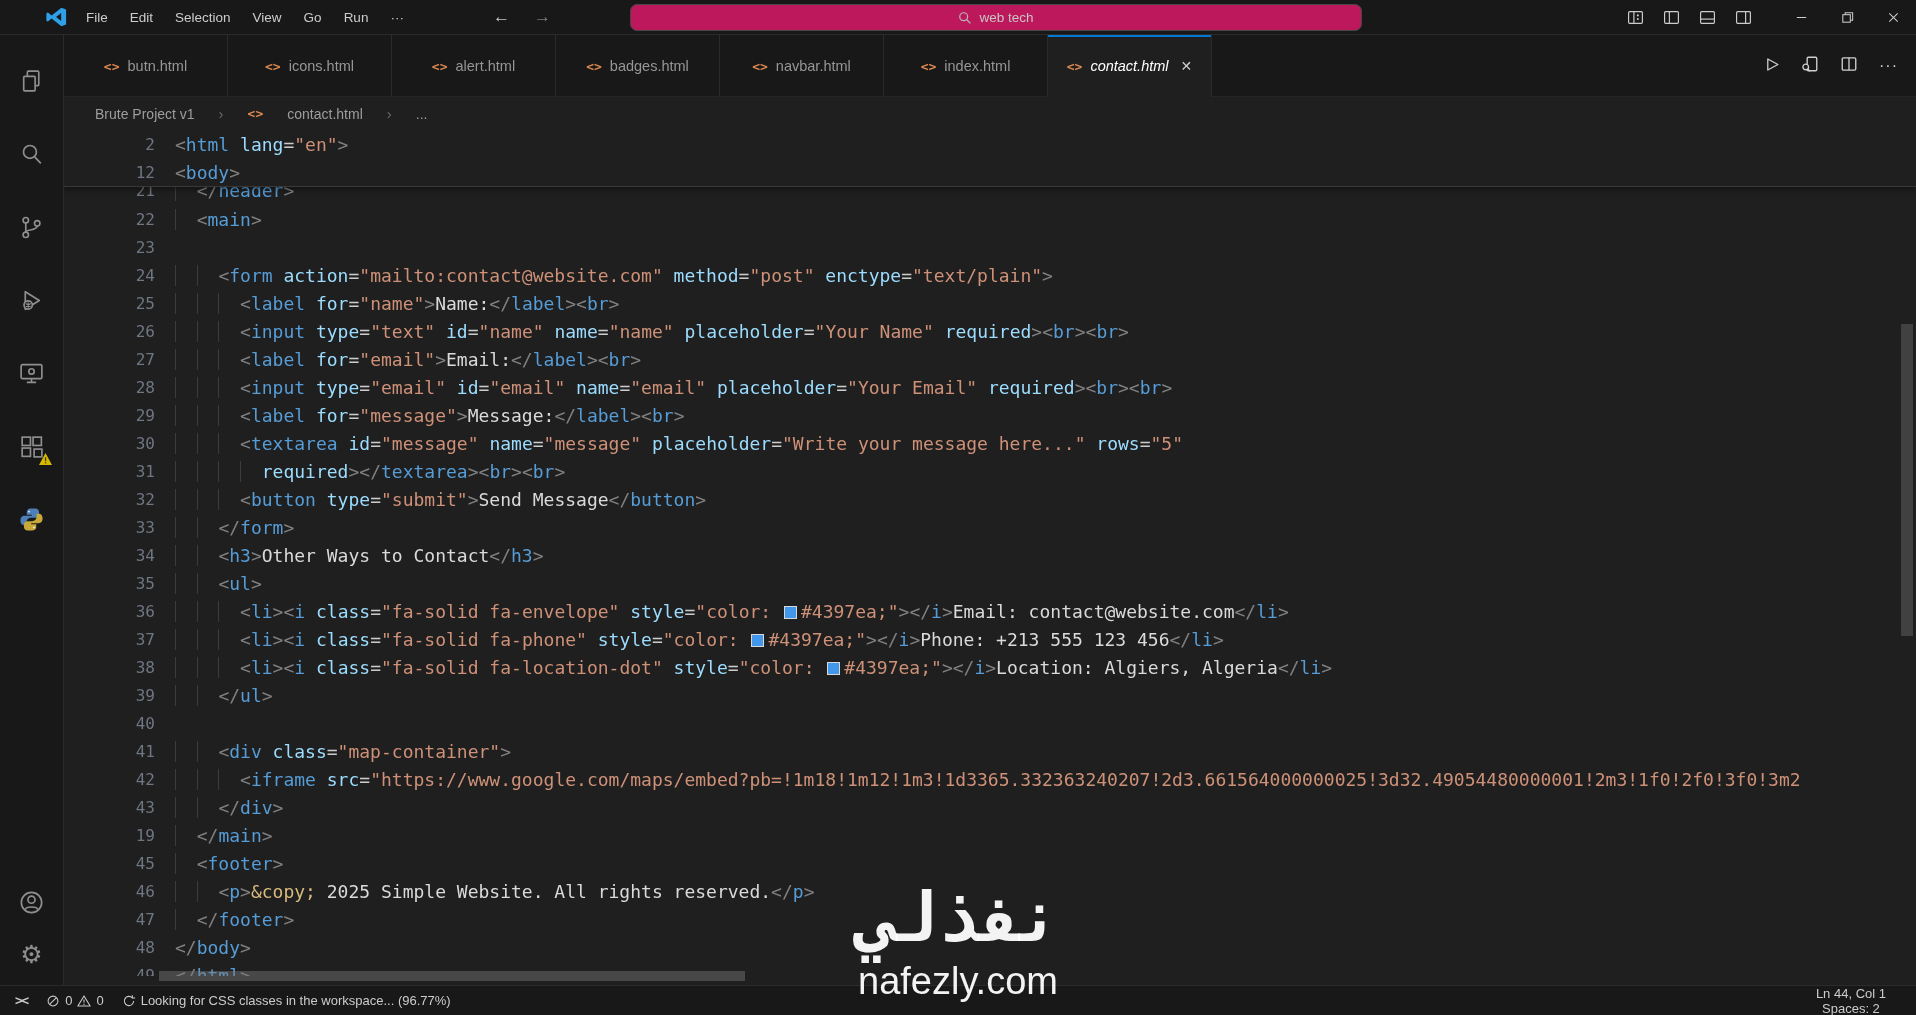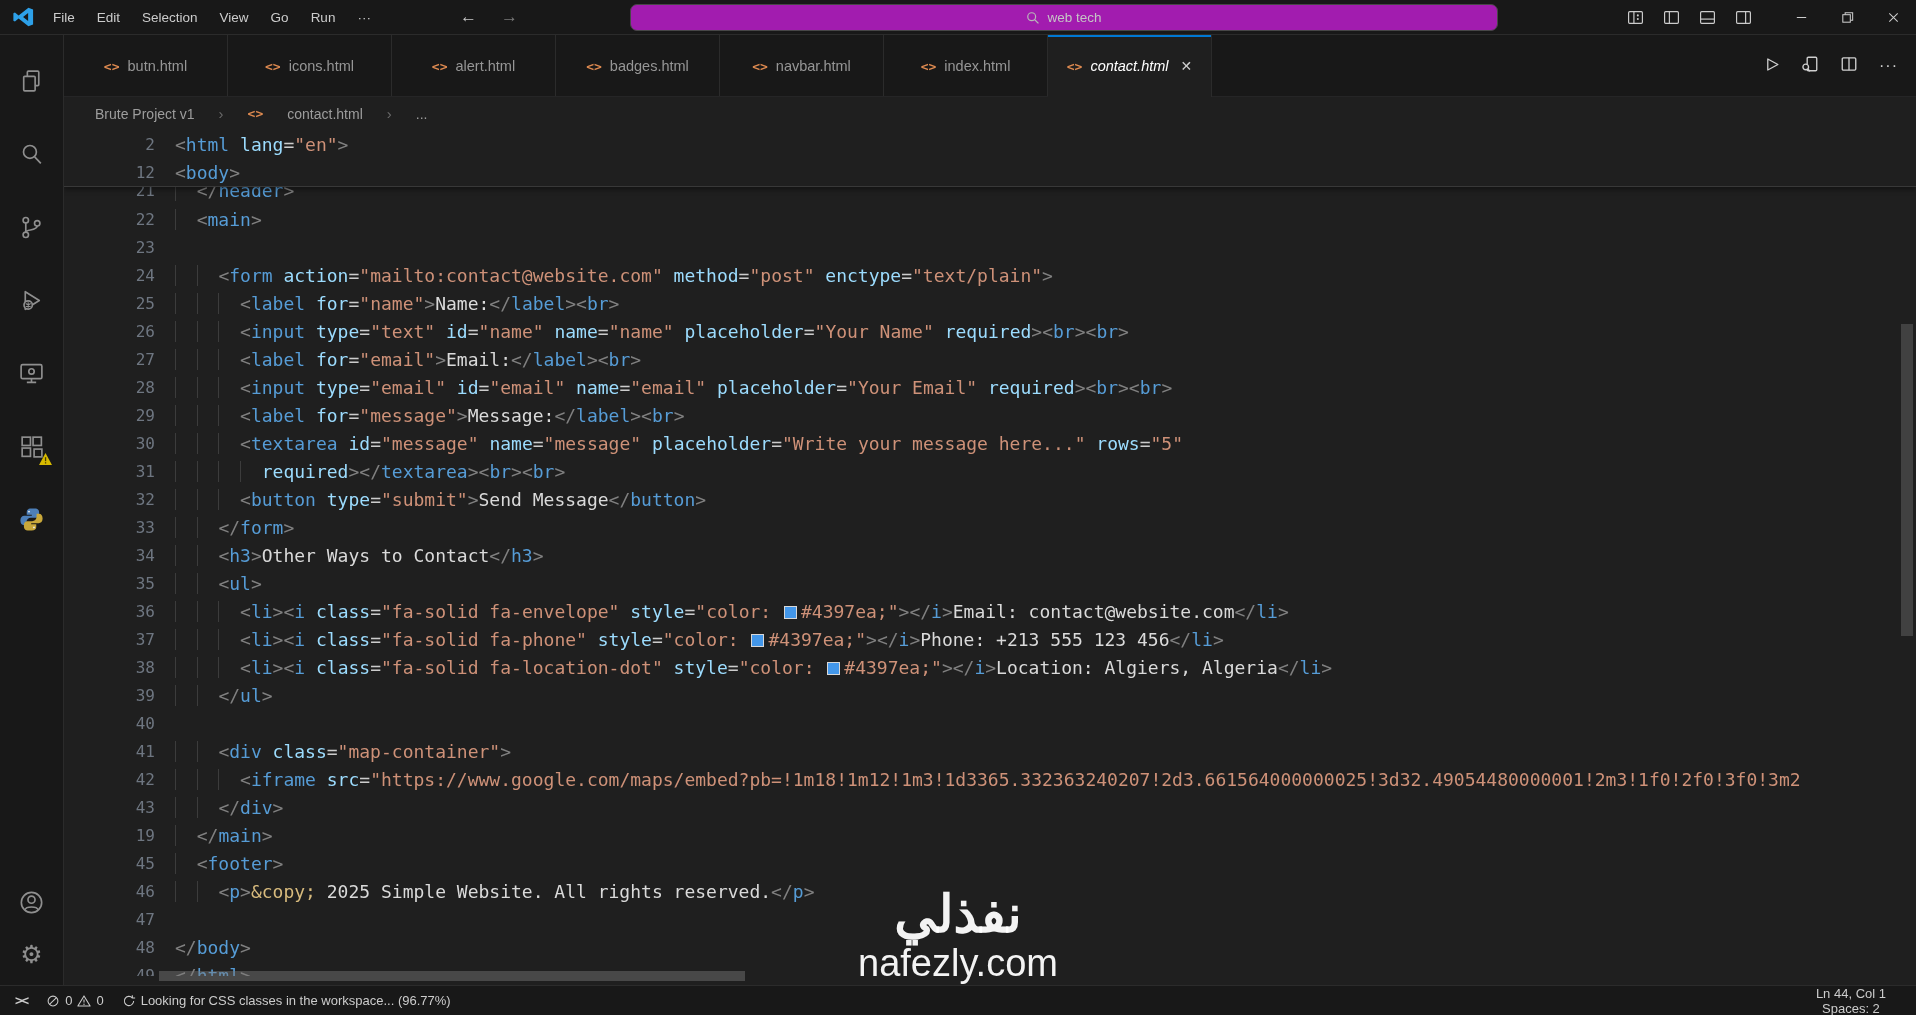--- a/index.html
+++ b/index.html
@@ -4,28 +4,28 @@
 <style>
   * { box-sizing: border-box; }
   html,body { margin:0; padding:0; }
   body {
     width:1916px; height:1015px; overflow:hidden; position:relative;
     background:#1f1f1f; font-family:"Liberation Sans", sans-serif;
     -webkit-font-smoothing:antialiased; color:#cccccc;
   }
   
   .titlebar { height:35px; background:#181818; border-bottom:1px solid #2b2b2b;
-    display:flex; align-items:center; position:relative; }
+    display:flex; align-items:center; position:relative;padding-left:33px; }
   .vscode-logo { width:22px; height:22px; margin:0 8px 0 12px; flex:none; }
   .menubar { display:flex; align-items:center; }
   .menu-item { padding:0 11px; font-size:13.5px; color:#cccccc; height:35px; line-height:35px; cursor:default; }
   .nav-arrows { display:flex; align-items:center; gap:24px; margin-left:78px; font-size:17px; }
   .nav-back { color:#c8c8c8; } .nav-fwd { color:#7a7a7a; }
-  .searchbox { position:absolute; left:630px; top:4px; width:868px; height:27px;
-    background:#a21caf; border:1px solid #474747; border-radius:7px;
+  .searchbox { position:absolute; left:630px; top:4px; width:732px; height:27px;
+    background:#be185d; border:1px solid #474747; border-radius:7px;
     display:flex; align-items:center; justify-content:center; gap:7px;
     color:#c5c5c5; font-size:13.5px; }
   .tb-right { position:absolute; right:0; top:0; height:35px; display:flex; align-items:center; }
   .layout-icons { display:flex; align-items:center; gap:19px; margin-right:26px; }
   .layout-icons .ic { display:flex; }
   .win-btn { width:46px; height:35px; display:flex; align-items:center; justify-content:center; }
   
   .main-row { display:flex; height:950px; }
   .activitybar { width:64px; background:#181818; border-right:1px solid #2b2b2b;
     display:flex; flex-direction:column; align-items:center; flex:none; }
@@ -78,21 +78,21 @@
   .statusbar { height:30px; background:#181818; border-top:1px solid #2b2b2b;
     display:flex; align-items:center; font-size:13px; color:#cccccc; padding:0 6px; }
   .sb-left, .sb-right { display:flex; align-items:center; height:100%; }
   .sb-right { margin-left:auto;flex-direction:column; }
   .si { display:flex; align-items:center; gap:5px; padding:0 9px; height:100%; }
   .remote-glyph { font-weight:bold; letter-spacing:-1px; font-size:13px; }
   .txt-icon { font-family:"DejaVu Sans Mono",monospace; font-size:12px; color:#cccccc; }
   
   .watermark { position:absolute; left:0; right:0; top:886px; text-align:center;
     z-index:50; color:rgba(255,255,255,.95); pointer-events:none; line-height:1.1; }
-  .wm-ar { font-size:52px; font-weight:bold; font-family:Liberation Sans, sans-serif; }
+  .wm-ar { font-size:68px; font-weight:bold; font-family:Liberation Mono, monospace; }
   .wm-en { font-size:38px; font-weight:normal; font-family:"Liberation Sans",sans-serif; }
 </style>
 </head>
 <body>
 
 <div class="titlebar">
   <svg class="vscode-logo" viewBox="0 0 24 24">
     <path d="M17.9 1.8L23 3.9v16.2l-5.1 2.1L7.2 13.7l-4 3.1-1.7-.8v-8l1.7-.8 4 3.1L17.9 1.8zM17.6 7.6l-5.5 4.4 5.5 4.4V7.6z" fill="#2da0e8"></path>
   </svg>
   <div class="menubar">
@@ -317,21 +317,21 @@
           <div class="cl"><span class="ln">37</span><span class="ct"><span class="ig">&nbsp;&nbsp;</span><span class="ig">&nbsp;&nbsp;</span><span class="ig">&nbsp;&nbsp;</span><span class="tk-p">&lt;</span><span class="tk-t">li</span><span class="tk-p">&gt;</span><span class="tk-p">&lt;</span><span class="tk-t">i</span><span class="tk-x"> </span><span class="tk-a">class</span><span class="tk-o">=</span><span class="tk-s">"fa-solid fa-phone"</span><span class="tk-x"> </span><span class="tk-a">style</span><span class="tk-o">=</span><span class="tk-s">"color: </span><span class="sw" style="background: rgb(67, 151, 234);"></span><span class="tk-s">#4397ea;"</span><span class="tk-p">&gt;</span><span class="tk-p">&lt;/</span><span class="tk-t">i</span><span class="tk-p">&gt;</span><span class="tk-x">Phone: +213 555 123 456</span><span class="tk-p">&lt;/</span><span class="tk-t">li</span><span class="tk-p">&gt;</span></span></div>
           <div class="cl"><span class="ln">38</span><span class="ct"><span class="ig">&nbsp;&nbsp;</span><span class="ig">&nbsp;&nbsp;</span><span class="ig">&nbsp;&nbsp;</span><span class="tk-p">&lt;</span><span class="tk-t">li</span><span class="tk-p">&gt;</span><span class="tk-p">&lt;</span><span class="tk-t">i</span><span class="tk-x"> </span><span class="tk-a">class</span><span class="tk-o">=</span><span class="tk-s">"fa-solid fa-location-dot"</span><span class="tk-x"> </span><span class="tk-a">style</span><span class="tk-o">=</span><span class="tk-s">"color: </span><span class="sw" style="background: rgb(67, 151, 234);"></span><span class="tk-s">#4397ea;"</span><span class="tk-p">&gt;</span><span class="tk-p">&lt;/</span><span class="tk-t">i</span><span class="tk-p">&gt;</span><span class="tk-x">Location: Algiers, Algeria</span><span class="tk-p">&lt;/</span><span class="tk-t">li</span><span class="tk-p">&gt;</span></span></div>
           <div class="cl"><span class="ln">39</span><span class="ct"><span class="ig">&nbsp;&nbsp;</span><span class="ig">&nbsp;&nbsp;</span><span class="tk-p">&lt;/</span><span class="tk-t">ul</span><span class="tk-p">&gt;</span></span></div>
           <div class="cl"><span class="ln">40</span></div>
           <div class="cl"><span class="ln">41</span><span class="ct"><span class="ig">&nbsp;&nbsp;</span><span class="ig">&nbsp;&nbsp;</span><span class="tk-p">&lt;</span><span class="tk-t">div</span><span class="tk-x"> </span><span class="tk-a">class</span><span class="tk-o">=</span><span class="tk-s">"map-container"</span><span class="tk-p">&gt;</span></span></div>
           <div class="cl"><span class="ln">42</span><span class="ct"><span class="ig">&nbsp;&nbsp;</span><span class="ig">&nbsp;&nbsp;</span><span class="ig">&nbsp;&nbsp;</span><span class="tk-p">&lt;</span><span class="tk-t">iframe</span><span class="tk-x"> </span><span class="tk-a">src</span><span class="tk-o">=</span><span class="tk-s">"</span><span class="tk-u">https://www.google.com/maps/embed?pb=!1m18!1m12!1m3!1d3365.332363240207!2d3.661564000000025!3d32.49054480000001!2m3!1f0!2f0!3f0!3m2</span></span></div>
           <div class="cl"><span class="ln">43</span><span class="ct"><span class="ig">&nbsp;&nbsp;</span><span class="ig">&nbsp;&nbsp;</span><span class="tk-p">&lt;/</span><span class="tk-t">div</span><span class="tk-p">&gt;</span></span></div>
           <div class="cl"><span class="ln">19</span><span class="ct"><span class="ig">&nbsp;&nbsp;</span><span class="tk-p">&lt;/</span><span class="tk-t">main</span><span class="tk-p">&gt;</span></span></div>
           <div class="cl"><span class="ln">45</span><span class="ct"><span class="ig">&nbsp;&nbsp;</span><span class="tk-p">&lt;</span><span class="tk-t">footer</span><span class="tk-p">&gt;</span></span></div>
           <div class="cl"><span class="ln">46</span><span class="ct"><span class="ig">&nbsp;&nbsp;</span><span class="ig">&nbsp;&nbsp;</span><span class="tk-p">&lt;</span><span class="tk-t">p</span><span class="tk-p">&gt;</span><span class="tk-e">&amp;copy;</span><span class="tk-x"> 2025 Simple Website. All rights reserved.</span><span class="tk-p">&lt;/</span><span class="tk-t">p</span><span class="tk-p">&gt;</span></span></div>
-          <div class="cl"><span class="ln">47</span></div>
+          <div class="cl"><span class="ln">47</span><span class="ct"><span class="ig">&nbsp;&nbsp;</span><span class="tk-p">&lt;/</span><span class="tk-t">footer</span><span class="tk-p">&gt;</span></span></div>
           <div class="cl"><span class="ln">48</span><span class="ct"><span class="tk-p">&lt;/</span><span class="tk-t">body</span><span class="tk-p">&gt;</span></span></div>
         </div>
       <div class="clip49">
           <div class="cl"><span class="ln">49</span><span class="ct"><span class="tk-p">&lt;/</span><span class="tk-t">html</span><span class="tk-p">&gt;</span></span></div>
         </div>
       <div class="hscrollbar"></div>
       <div class="vscrollbar"></div>
     </div>
   </div>
 </div>

